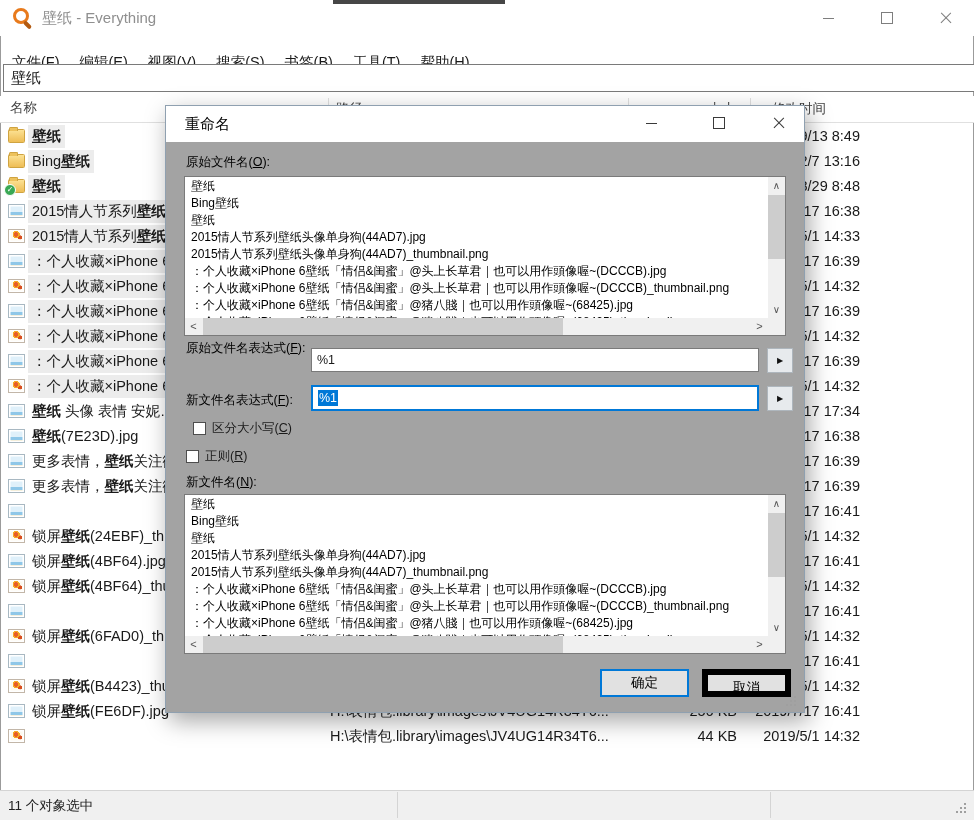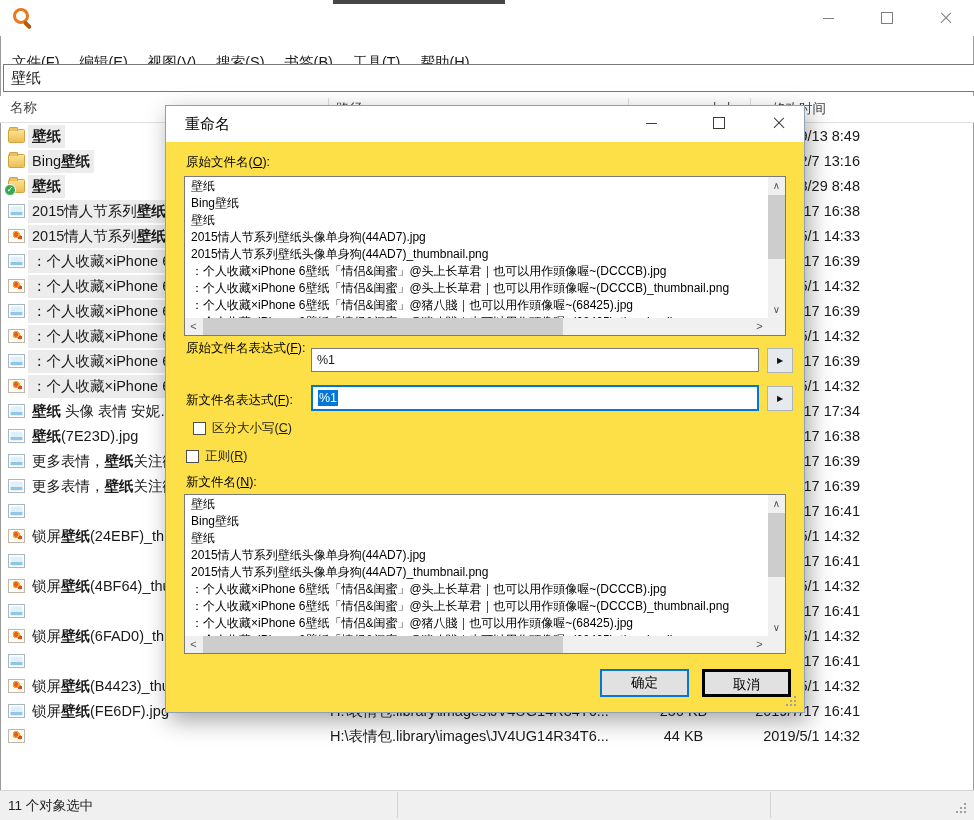--- a/index.html
+++ b/index.html
@@ -39,30 +39,30 @@
     border-radius:50%;font-size:8px;line-height:10px;text-align:center;border:1px solid #fff;}
   .fi-image{border:1px solid #a8b8c2;background:linear-gradient(180deg,#dff0fa 0 7px,#8fc7e8 7px 10px,#e9ddb4 10px);box-shadow:inset 0 0 0 1.5px #fff;}
   .fi-photo{border:1px solid #c2b6a8;background:#fdf8ee;box-shadow:inset 0 0 0 1.5px #fff;}
   .fi-photo::after{content:"";position:absolute;right:2px;bottom:2px;width:9px;height:9px;
     background:radial-gradient(circle at 35% 40%,#e85c28 0 2.2px,#f5a623 2.2px 3.6px,rgba(0,0,0,0) 3.7px),
                radial-gradient(circle at 78% 72%,#d94f1e 0 2px,rgba(0,0,0,0) 2.1px);}
   .fname{position:absolute;left:28px;top:1px;height:23px;line-height:23px;padding:0 4px;white-space:nowrap;max-width:930px;overflow:hidden;}
   .frow.selected .fname{background:#ececec;}
   .fname b{font-weight:bold;}
   .fpath{position:absolute;left:330px;top:0;width:320px;white-space:nowrap;overflow:hidden;color:#1a1a1a;}
-  .fsize{position:absolute;left:630px;top:0;width:107px;text-align:center;}
+  .fsize{position:absolute;left:630px;top:0;width:107px;text-align:right;}
   .fdate{position:absolute;left:700px;top:0;width:160px;text-align:right;}
   .statusbar{position:absolute;left:0;top:790px;width:974px;height:30px;background:#f0f0f0;border-top:1px solid #d4d4d4;font-size:13.5px;}
   .status-text{position:absolute;left:8px;top:0;line-height:29px;color:#222;}
   .statsep{position:absolute;top:792px;width:1px;height:26px;background:#d4d4d4;}
   .grip{position:absolute;width:12px;height:12px;}
   .grip::before{content:"";position:absolute;left:0;top:0;width:2px;height:2px;background:transparent;
     box-shadow:8px 0 0 #9f9f9f,4px 4px 0 #9f9f9f,8px 4px 0 #9f9f9f,0 8px 0 #9f9f9f,4px 8px 0 #9f9f9f,8px 8px 0 #9f9f9f;}
   
-  .dialog{position:absolute;left:165px;top:105px;width:640px;height:608px;background:#fde047;
+  .dialog{position:absolute;left:165px;top:105px;width:640px;height:608px;background:#a3a3a3;
     border:1px solid #8fa0b0;box-shadow:4px 8px 22px rgba(0,0,0,.35);z-index:5;box-sizing:border-box;}
   .dlg-titlebar{position:absolute;left:0;top:0;width:100%;height:36px;background:#fff;}
   .dlg-title{position:absolute;left:19px;top:0;line-height:36px;font-size:15px;color:#000;}
   .dwc{position:absolute;top:0;width:44px;height:34px;display:flex;align-items:center;justify-content:center;color:#3a3a3a;}
   .dlg-label{position:absolute;font-size:12.5px;color:#000;}
   .dlg-label u, .cb-label u{text-decoration:underline;}
   .listbox{position:absolute;left:18px;width:602px;height:160px;background:#fff;border:1px solid #7a7a7a;box-sizing:border-box;overflow:hidden;}
   .lb-text{position:absolute;left:0;top:0;right:17px;bottom:17px;overflow:hidden;padding:1px 0 0 6px;
     font-size:12px;line-height:17px;white-space:nowrap;color:#000;}
   .vscroll{position:absolute;right:0;top:0;bottom:17px;width:17px;background:#f0f0f0;}
@@ -76,29 +76,30 @@
   .thumb-v{position:absolute;left:0;width:17px;top:18px;height:64px;background:#cdcdcd;}
   .thumb-h{position:absolute;top:0;height:17px;left:18px;width:360px;background:#cdcdcd;}
   .expr-input{position:absolute;left:145px;width:448px;height:24px;background:#fff;border:1px solid #7a7a7a;box-sizing:border-box;
     font-size:12.5px;line-height:22px;padding-left:5px;}
   .expr-input.focused{border:2px solid #0078d7;height:26px;line-height:22px;}
   .expr-input.focused .sel{background:#0078d7;color:#fff;padding:1px 1px;}
   .expr-btn{position:absolute;left:601px;width:26px;height:25px;background:#e7eaed;border:1px solid #aeb6bd;box-sizing:border-box;
     text-align:center;font-size:8px;line-height:23px;color:#111;}
   .checkbox{position:absolute;left:20px;display:flex;align-items:center;font-size:12.5px;}
   .cb-box{width:13px;height:13px;background:#fff;border:1px solid #4d4d4d;margin-right:6px;box-sizing:border-box;}
-  .btn{position:absolute;width:89px;height:28px;background:#e1e1e1;border:3px solid #000000;box-sizing:border-box;
+  .btn{position:absolute;width:89px;height:28px;background:#e1e1e1;border:6px solid #000000;box-sizing:border-box;
     text-align:center;line-height:26px;font-size:13.5px;color:#000;}
   .btn.default{border:2px solid #0078d7;line-height:24px;}
 </style>
 </head>
 <body>
 
 <div class="titlebar">
   <span class="logo"></span>
+  <span class="win-title">壁纸 - Everything</span>
   <span class="wc wc-min" style="left:805px;"></span>
   <span class="wc wc-max" style="left:864px;"></span>
   <span class="wc wc-x" style="left:923px;">
       <i></i>
       <i></i>
     </span>
 </div>
 <div class="top-strip"></div>
 
 <div class="menubar">
@@ -203,20 +204,21 @@
       <span class="fi fi-image"></span>
       <span class="fdate">2019/7/17 16:41</span>
     </div>
     <div class="frow" style="top: 402px;">
       <span class="fi fi-photo"></span>
       <span class="fname">锁屏<b>壁纸</b>(24EBF)_thumbnail.png</span>
       <span class="fdate">2019/5/1 14:32</span>
     </div>
     <div class="frow" style="top: 427px;">
       <span class="fi fi-image"></span>
+      <span class="fname">锁屏<b>壁纸</b>(4BF64).jpg</span>
       <span class="fdate">2019/7/17 16:41</span>
     </div>
     <div class="frow" style="top: 452px;">
       <span class="fi fi-photo"></span>
       <span class="fname">锁屏<b>壁纸</b>(4BF64)_thumbnail.png</span>
       <span class="fdate">2019/5/1 14:32</span>
     </div>
     <div class="frow" style="top: 477px;">
       <span class="fi fi-image"></span>
       <span class="fdate">2019/7/17 16:41</span>

